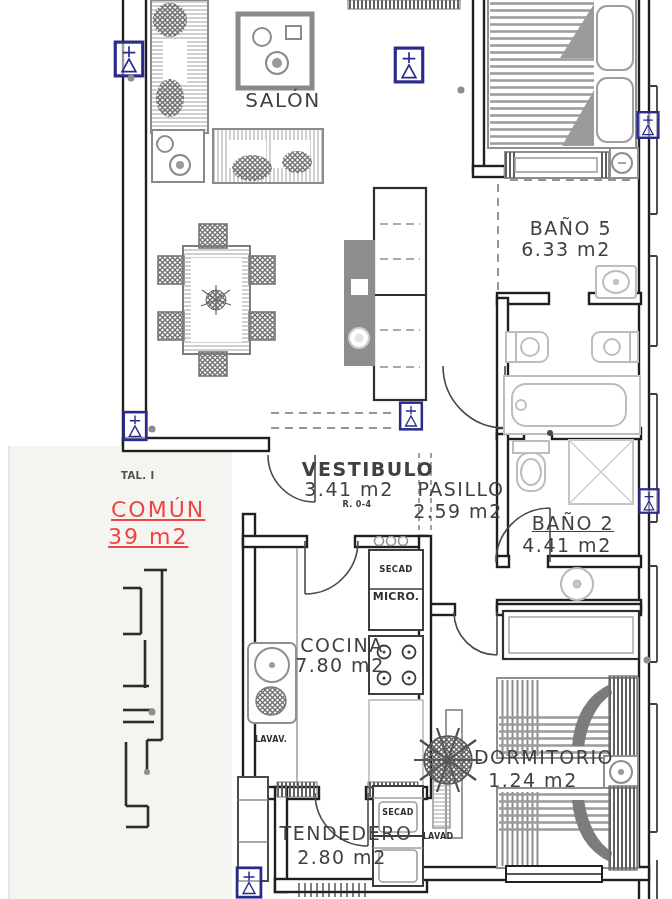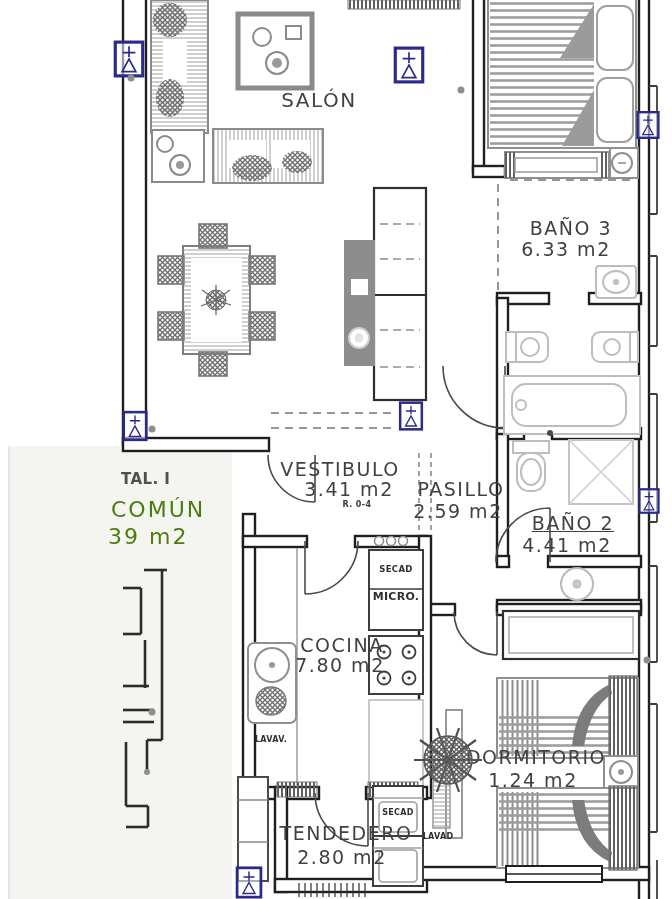--- a/index.html
+++ b/index.html
@@ -6,21 +6,21 @@
   #stage{position:relative;width:672px;height:899px;background:#ffffff;overflow:hidden;
          font-family:"DejaVu Sans",sans-serif;}
   #plan-svg{position:absolute;left:0;top:0;z-index:1;}
   #plant-svg{position:absolute;left:414px;top:722px;z-index:6;}
   .lbl{position:absolute;transform:translate(-50%,-50%);white-space:nowrap;z-index:5;
        color:#414141;font-size:20px;letter-spacing:1.5px;}
   .lbl.sm{font-size:19px;}
   .lbl.tiny{font-size:8px;font-weight:bold;letter-spacing:.4px;color:#3a3a3a;}
   .lbl.appl{font-size:8px;font-weight:bold;letter-spacing:.3px;color:#303030;}
   .lbl.left-anchor{transform:none;}
-  .lbl.gray{color:#4d7c0f;font-size:22px;letter-spacing:2px;}
+  .lbl.gray{color:#ef4444;font-size:22px;letter-spacing:2px;text-decoration:underline;}
 </style>
 </head>
 <body>
 
 <div id="stage">
 
 <svg id="plan-svg" width="672" height="899" viewBox="0 0 672 899">
   <defs>
     <pattern id="hH" width="4" height="4" patternUnits="userSpaceOnUse">
       <path d="M0,2 H4" stroke="#a8a8a8" stroke-width="1.1"></path>
@@ -295,45 +295,45 @@
     <circle cx="131" cy="78" r="3.5"></circle>
         <circle cx="152" cy="429" r="3.5"></circle>
     <circle cx="461" cy="90" r="3.5"></circle>
         <circle cx="647" cy="660" r="3.5"></circle>
     <circle cx="152" cy="712" r="3.5"></circle>
         <circle cx="147" cy="772" r="3"></circle>
     <circle cx="550" cy="433" r="3" fill="#4a4a4a"></circle>
   </g>
 </svg>
 
-<div class="lbl" style="left:283px;top:100px;margin-left:36px;">SALÓN</div>
-
-<div class="lbl sm" style="left:571px;top:228px;">BAÑO 3</div>
+<div class="lbl" style="left:283px;top:100px;">SALÓN</div>
+
+<div class="lbl sm" style="left:571px;top:228px;">BAÑO 5</div>
 <div class="lbl sm" style="left:566px;top:249px;">6.33 m2</div>
 
-<div class="lbl sm" style="left:340px;top:469px;">VESTIBULO</div>
+<div class="lbl sm" style="left:368px;top:469px;font-weight:bold;">VESTIBULO</div>
 <div class="lbl sm" style="left:349px;top:489px;">3.41 m2</div>
 <div class="lbl tiny" style="left:357px;top:504px;">R. 0-4</div>
 
 <div class="lbl sm" style="left:461px;top:489px;">PASILLO</div>
 <div class="lbl sm" style="left:458px;top:511px;">2.59 m2</div>
 
 <div class="lbl sm" style="left:573px;top:523px;text-decoration:underline;">BAÑO 2</div>
 <div class="lbl sm" style="left:567px;top:545px;">4.41 m2</div>
 
 <div class="lbl sm" style="left:342px;top:645px;">COCINA</div>
 <div class="lbl sm" style="left:340px;top:665px;">7.80 m2</div>
 
-<div class="lbl sm" style="left:536px;top:757px;">DORMITORIO</div>
+<div class="lbl sm" style="left:536px;top:757px;padding-left:16px;">DORMITORIO</div>
 <div class="lbl sm" style="left:533px;top:780px;">1.24 m2</div>
 
 <div class="lbl sm" style="left:346px;top:833px;">TENDEDERO</div>
 <div class="lbl sm" style="left:342px;top:857px;">2.80 m2</div>
 
-<div class="lbl tiny left-anchor" style="left:121px;top:470px;color:#4f4f4f;font-size:15px;">TAL. I</div>
+<div class="lbl tiny left-anchor" style="left:121px;top:470px;color:#4f4f4f;font-size:10px;">TAL. I</div>
 <div class="lbl gray left-anchor" style="left:111px;top:497px;">COMÚN</div>
 <div class="lbl gray left-anchor" style="left:108px;top:524px;">39 m2</div>
 
 <div class="lbl appl" style="left:396px;top:569px;font-size:8.5px;">SECAD</div>
 <div class="lbl appl" style="left:396px;top:596px;font-size:11px;">MICRO.</div>
 <div class="lbl appl" style="left:271px;top:706px;margin-top:33px;">LAVAV.</div>
 <div class="lbl appl" style="left:398px;top:812px;">SECAD</div>
 <div class="lbl appl" style="left:399px;top:836px;margin-left:39px;">LAVAD</div>
 
 <svg id="plant-svg" width="70" height="74" viewBox="0 0 70 74">

